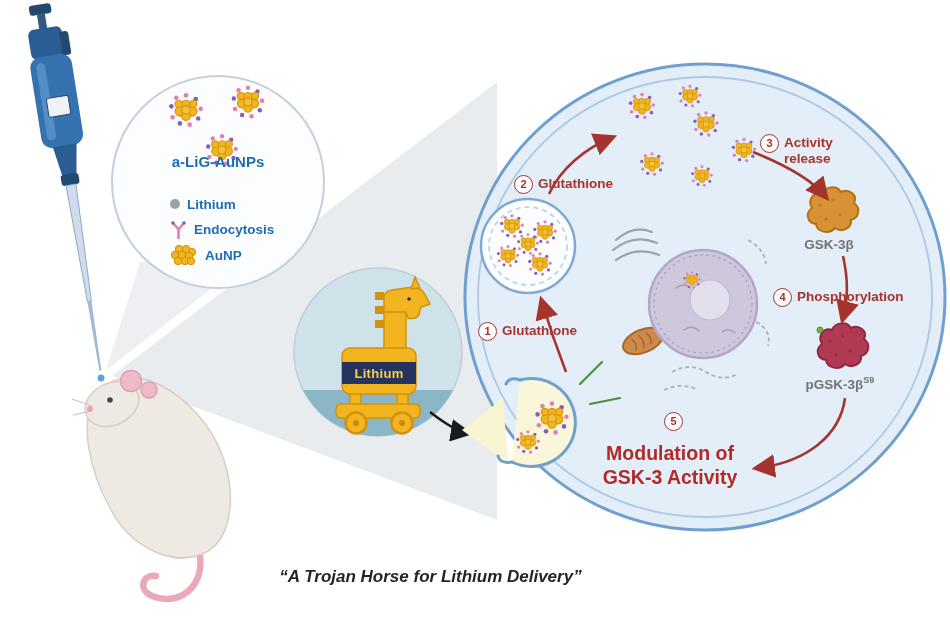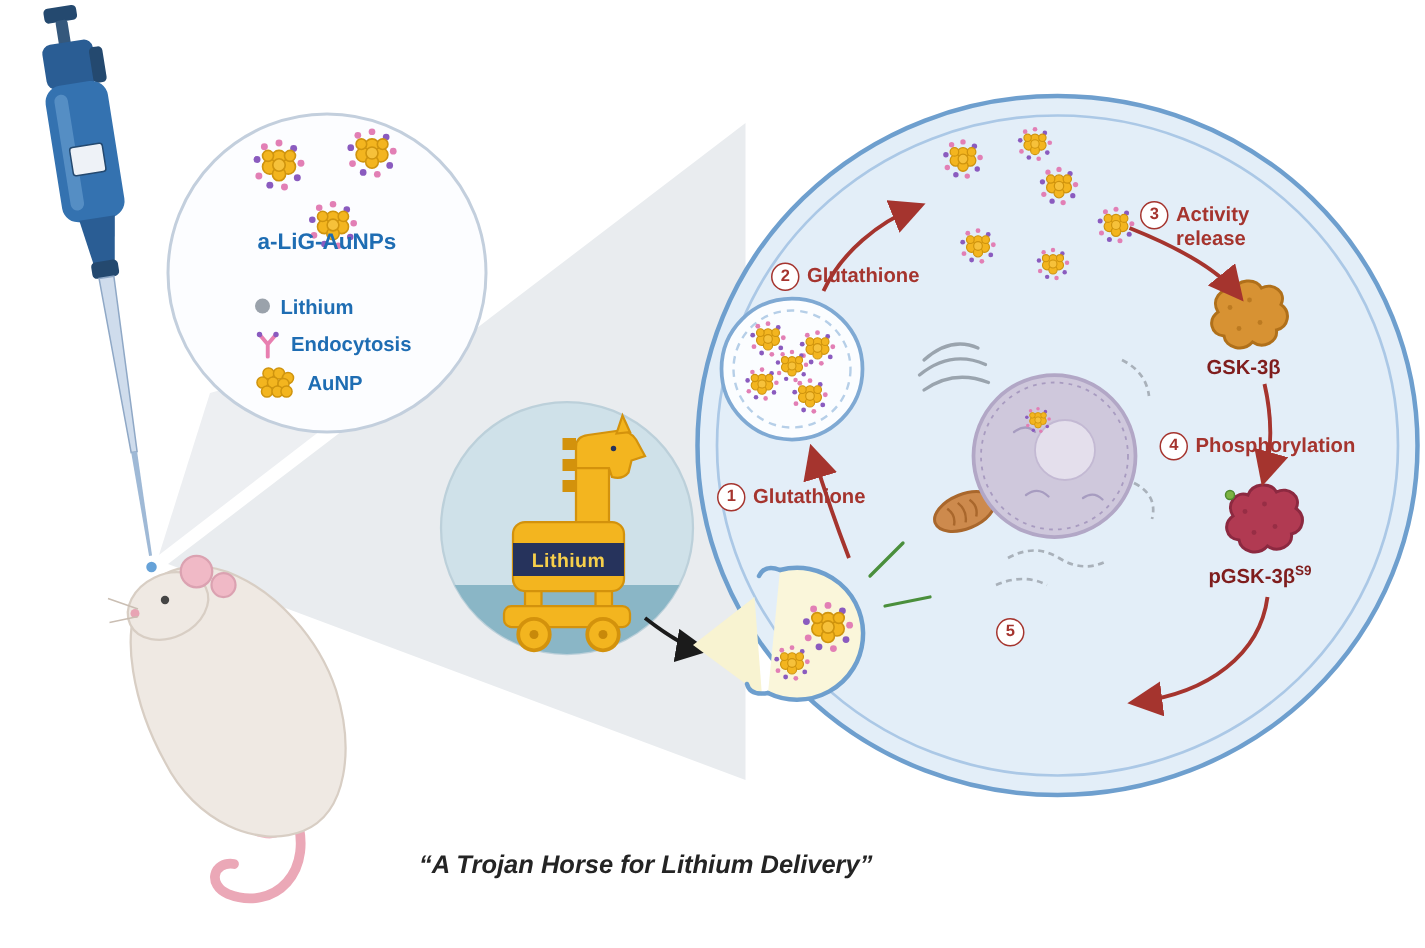--- a/index.html
+++ b/index.html
@@ -15,21 +15,21 @@
   .legend-label { font-weight:bold; font-size:13.5px; color:#1e6db3; }
   .li-dot { width:10px; height:10px; border-radius:50%; background:#9aa2ab; display:inline-block; }
   .trojan-label { text-align:center; font-weight:bold; font-size:13px; color:#f6cf4b; letter-spacing:.3px; }
   .step { position:absolute; display:flex; align-items:flex-start; gap:5px;
           color:#a5342e; font-weight:bold; font-size:13.5px; }
   .badge { width:17px; height:17px; border:1.6px solid #a5342e; border-radius:50%;
            background:#ffffff; color:#a5342e; font-size:11px; font-weight:bold;
            display:flex; align-items:center; justify-content:center; flex:0 0 auto; line-height:1; }
   .step-label { line-height:1.15; padding-top:1px; }
   .modulation { text-align:center; font-weight:bold; font-size:19.5px; line-height:1.22; color:#b02a28; }
-  .protein { text-align:center; font-weight:bold; font-size:13.5px; color:#7f1d1d; }
+  .protein { text-align:center; font-weight:bold; font-size:13.5px; color:#737373; }
   .protein sup { font-size:9px; }
   .caption { text-align:center; font-weight:bold; font-style:italic; font-size:17px; color:#242424; }
 </style>
 </head>
 <body>
 
 <div class="stage">
 
 <svg class="art" width="950" height="632" viewBox="0 0 950 632">
   <defs>
@@ -263,20 +263,21 @@
 </div>
 
 <div class="step" style="left:773px;top:288px;">
   <span class="badge">4</span>
   <span class="step-label">Phosphorylation</span>
 </div>
 
 <div class="step" style="left:664px;top:412px;">
   <span class="badge">5</span>
 </div>
+<div class="txt modulation" style="left:592px;top:442px;width:156px;">Modulation of GSK-3 Activity</div>
 
 <div class="txt protein" style="left:793px;top:237px;width:72px;">GSK-3β</div>
 
 <div class="txt protein" style="left:793px;top:375px;width:94px;">
   <span>pGSK-3β</span><sup>S9</sup>
 </div>
 
 <div class="txt caption" style="left:0;top:567px;width:861px;">“A Trojan Horse for Lithium Delivery”</div>
 
 </div>

